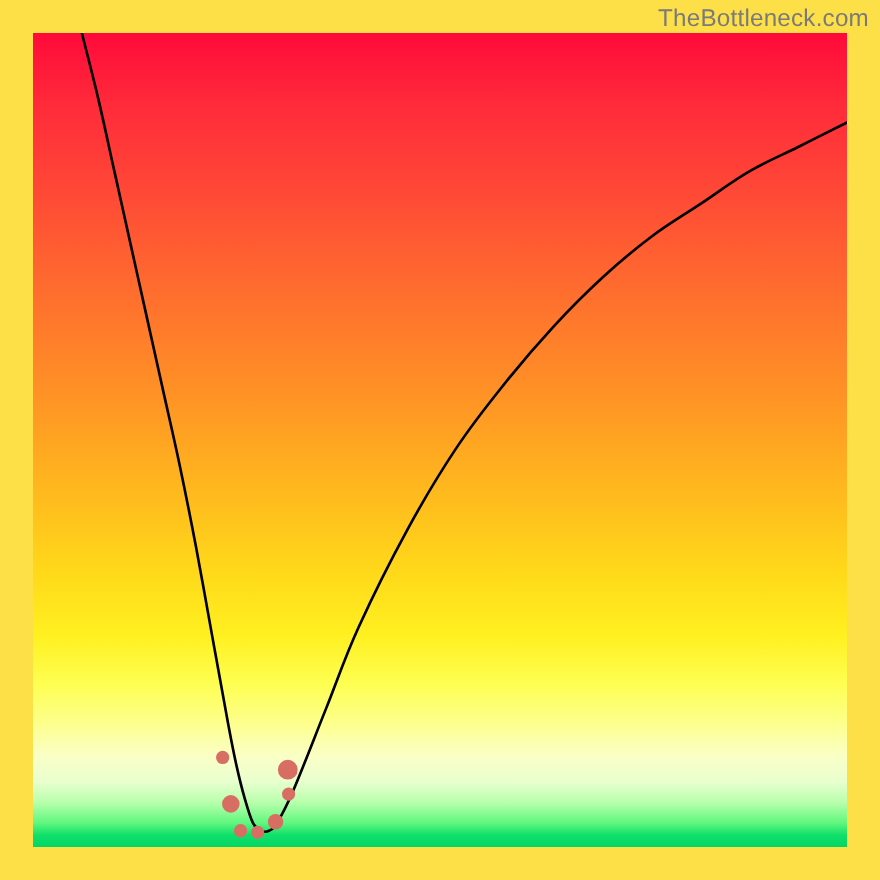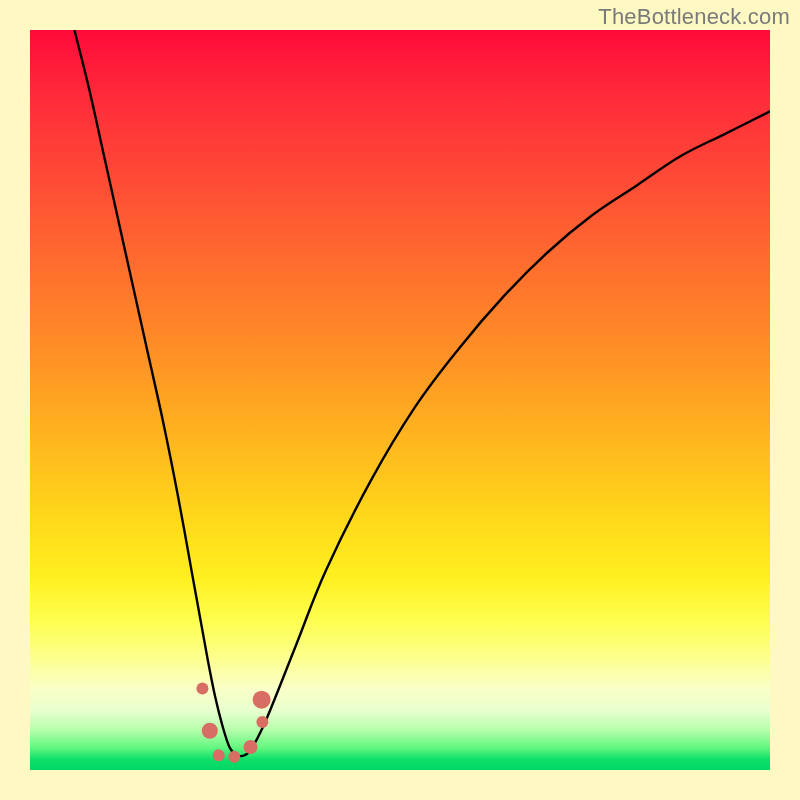--- a/index.html
+++ b/index.html
@@ -10,21 +10,21 @@
     background: #000;
     overflow: hidden;
     font-family: Arial, Helvetica, sans-serif;
   }
   .frame {
     position: absolute;
     top: 0;
     left: 0;
     width: 800px;
     height: 800px;
-    background: #fef9c3;
+    background: #fde047;
   }
   .plot-area {
     position: absolute;
     top: 30px;
     left: 30px;
     width: 740px;
     height: 740px;
     overflow: hidden;
   }
   .gradient {

